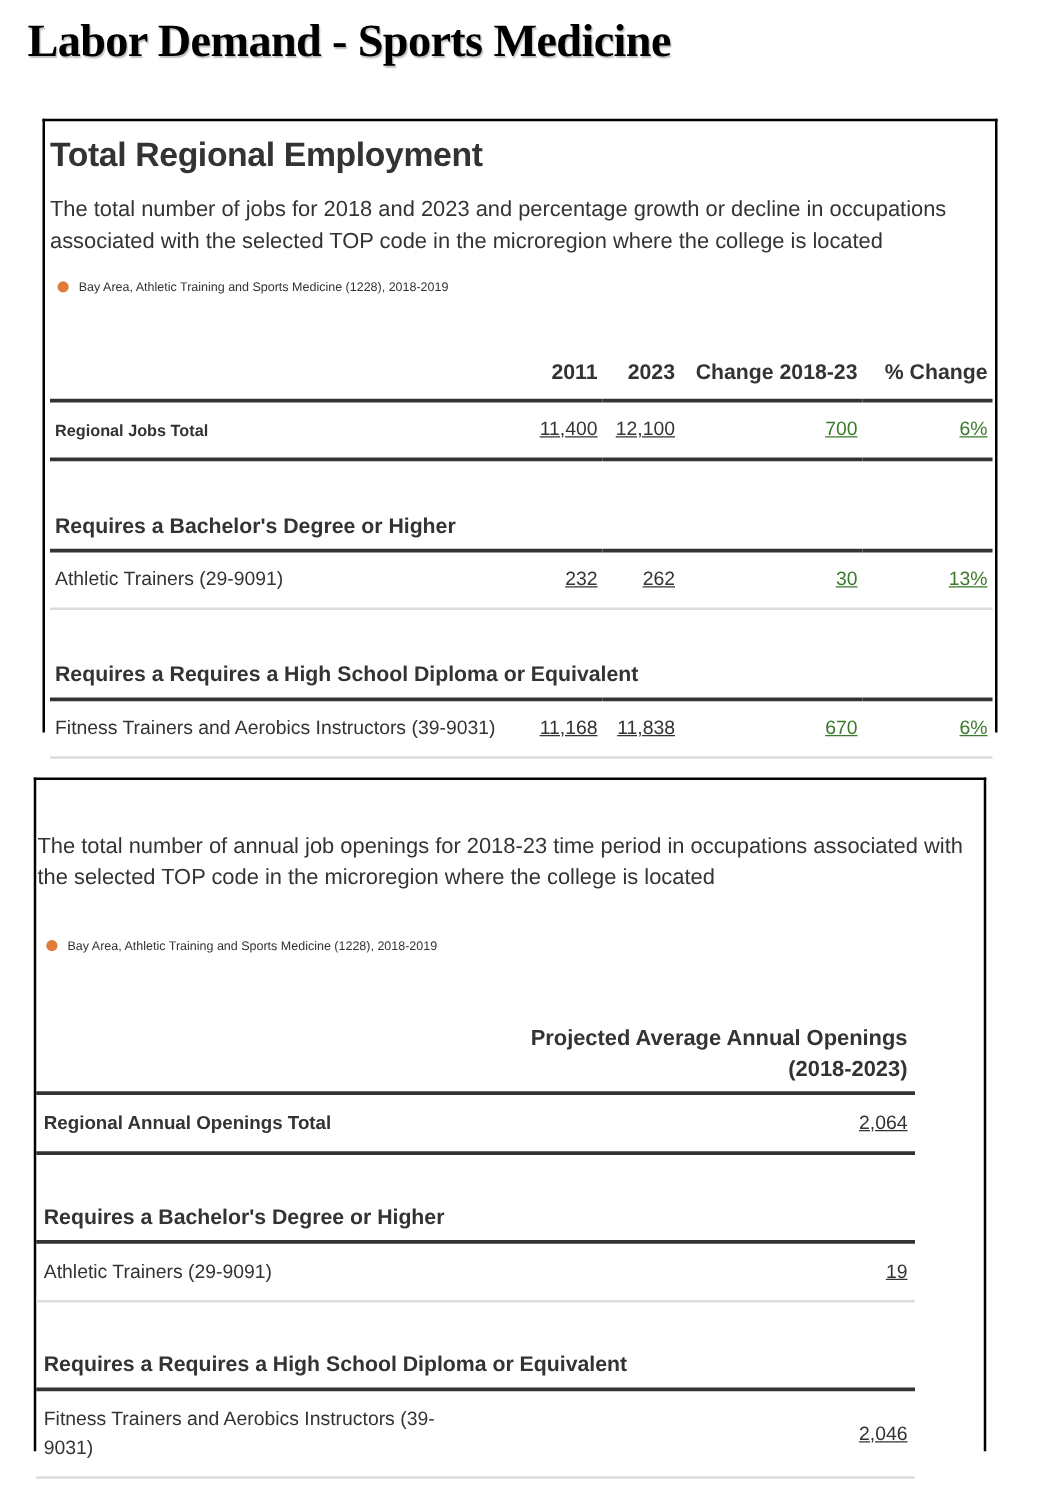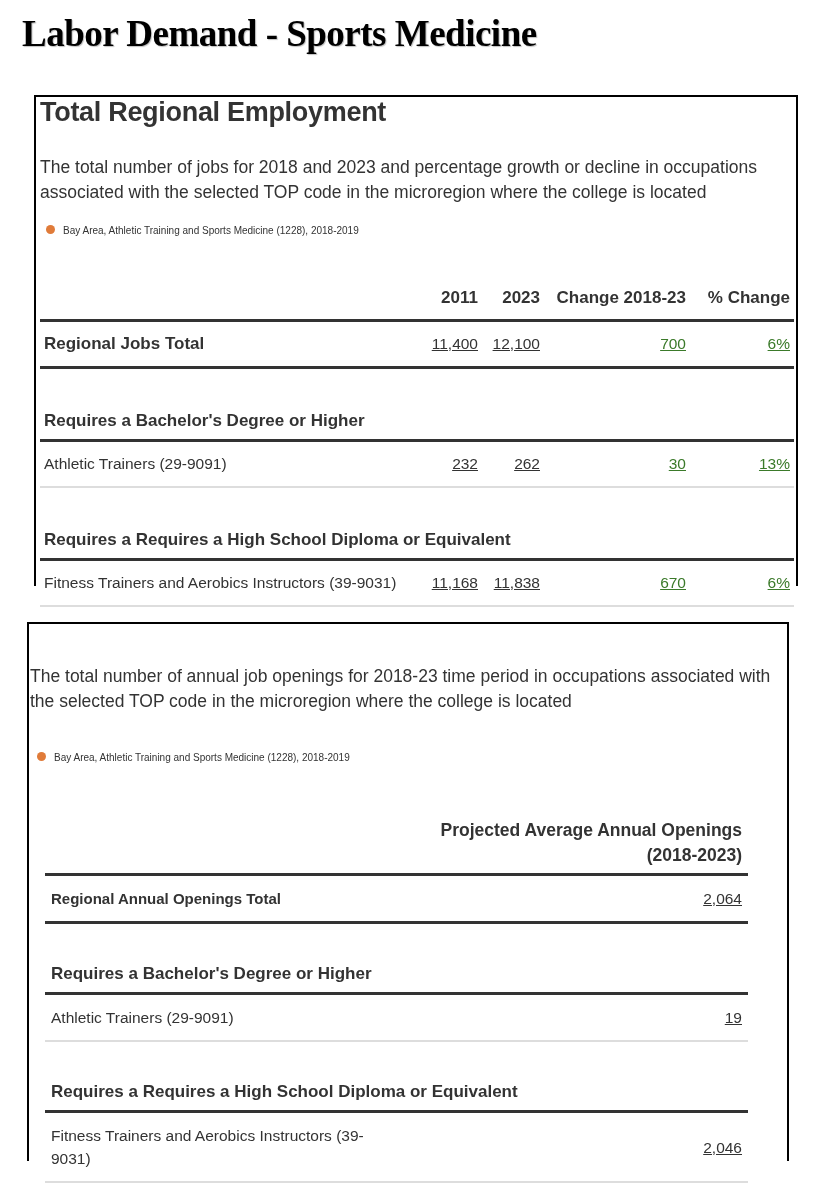--- a/index.html
+++ b/index.html
@@ -15,43 +15,43 @@
     border-left: 2px solid #000; border-right: 2px solid #000; border-top: 2px solid #000;
     font-family: "Liberation Sans", sans-serif; color: #333;
     box-sizing: border-box;
   }
   .panel1 { left: 34px; top: 95px; width: 764px; height: 491px; }
   .panel2 { left: 27px; top: 622px; width: 762px; height: 539px; }
   .panel h2 {
     margin: 0; font-size: 27px; font-weight: bold; color: #333;
     letter-spacing: -0.3px;
   }
-  .panel1 h2 { position: absolute; left: 4px; top: 0px; }
+  .panel1 h2 { position: absolute; left: 4px; top: 12px; }
   .panel2 h2 { position: absolute; left: 2px; top: 0px; }
   .desc { position: absolute; font-size: 17.5px; line-height: 25px; color: #333; }
   .panel1 .desc { left: 4px; top: 58px; width: 760px; }
   .panel2 .desc { left: 1px; top: 40px; width: 760px; }
   .legend { position: absolute; font-size: 10px; color: #333; display: flex; align-items: flex-start; }
   .panel1 .legend { left: 10px; top: 128px; }
   .panel2 .legend { left: 8px; top: 128px; }
   .dot { width: 9px; height: 9px; border-radius: 50%; display: inline-block; margin-right: 8px; }
 
   
   .t1 { position: absolute; left: 4px; top: 180px; width: 754px; border-collapse: collapse; font-size: 15.5px; }
   .t1 td, .t1 th { padding: 0 4px; }
   .t1 th { font-weight: bold; font-size: 17px; text-align: right; height: 42px; border-bottom: 3px solid #333; }
   .t1 .row-total td { height: 44px; border-bottom: 3px solid #333; }
-  .t1 .row-total td.label { font-weight: bold; font-size: 17px; }
+  .t1 .row-total td.label { font-weight: bold; font-size: 13px; }
   .t1 .row-group td { height: 62px; vertical-align: bottom; padding-bottom: 8px; font-weight: bold; font-size: 17px; border-bottom: 3px solid #333; }
   .t1 .row-occ td { height: 44px; border-bottom: 2px solid #ddd; }
   .num { text-align: right; text-decoration: underline; }
   .green { color: #3b7a2a; }
 
   
-  .t2 { position: absolute; left: 16px; top: 180px; width: 703px; border-collapse: collapse; font-size: 15.5px; padding-left: 20px; }
+  .t2 { position: absolute; left: 0px; top: 180px; width: 703px; border-collapse: collapse; font-size: 15.5px; padding-left: 20px; }
   .t2 td, .t2 th { padding: 0 6px; }
   .t2 th { font-weight: bold; font-size: 17.5px; text-align: right; line-height: 25px; height: 64px; vertical-align: bottom; padding-bottom: 5px; border-bottom: 3px solid #333; }
   .t2 .row-total td { height: 45px; border-bottom: 3px solid #333; }
   .t2 .row-total td.label { font-weight: bold; font-size: 15px; }
   .t2 .row-group td { height: 60px; vertical-align: bottom; padding-bottom: 8px; font-weight: bold; font-size: 17px; border-bottom: 3px solid #333; }
   .t2 .row-occ td { height: 45px; border-bottom: 2px solid #ddd; }
   .t2 .row-occ2 td { height: 68px; border-bottom: 2px solid #ddd; line-height: 23px; }
 </style>
 </head>
 <body>

